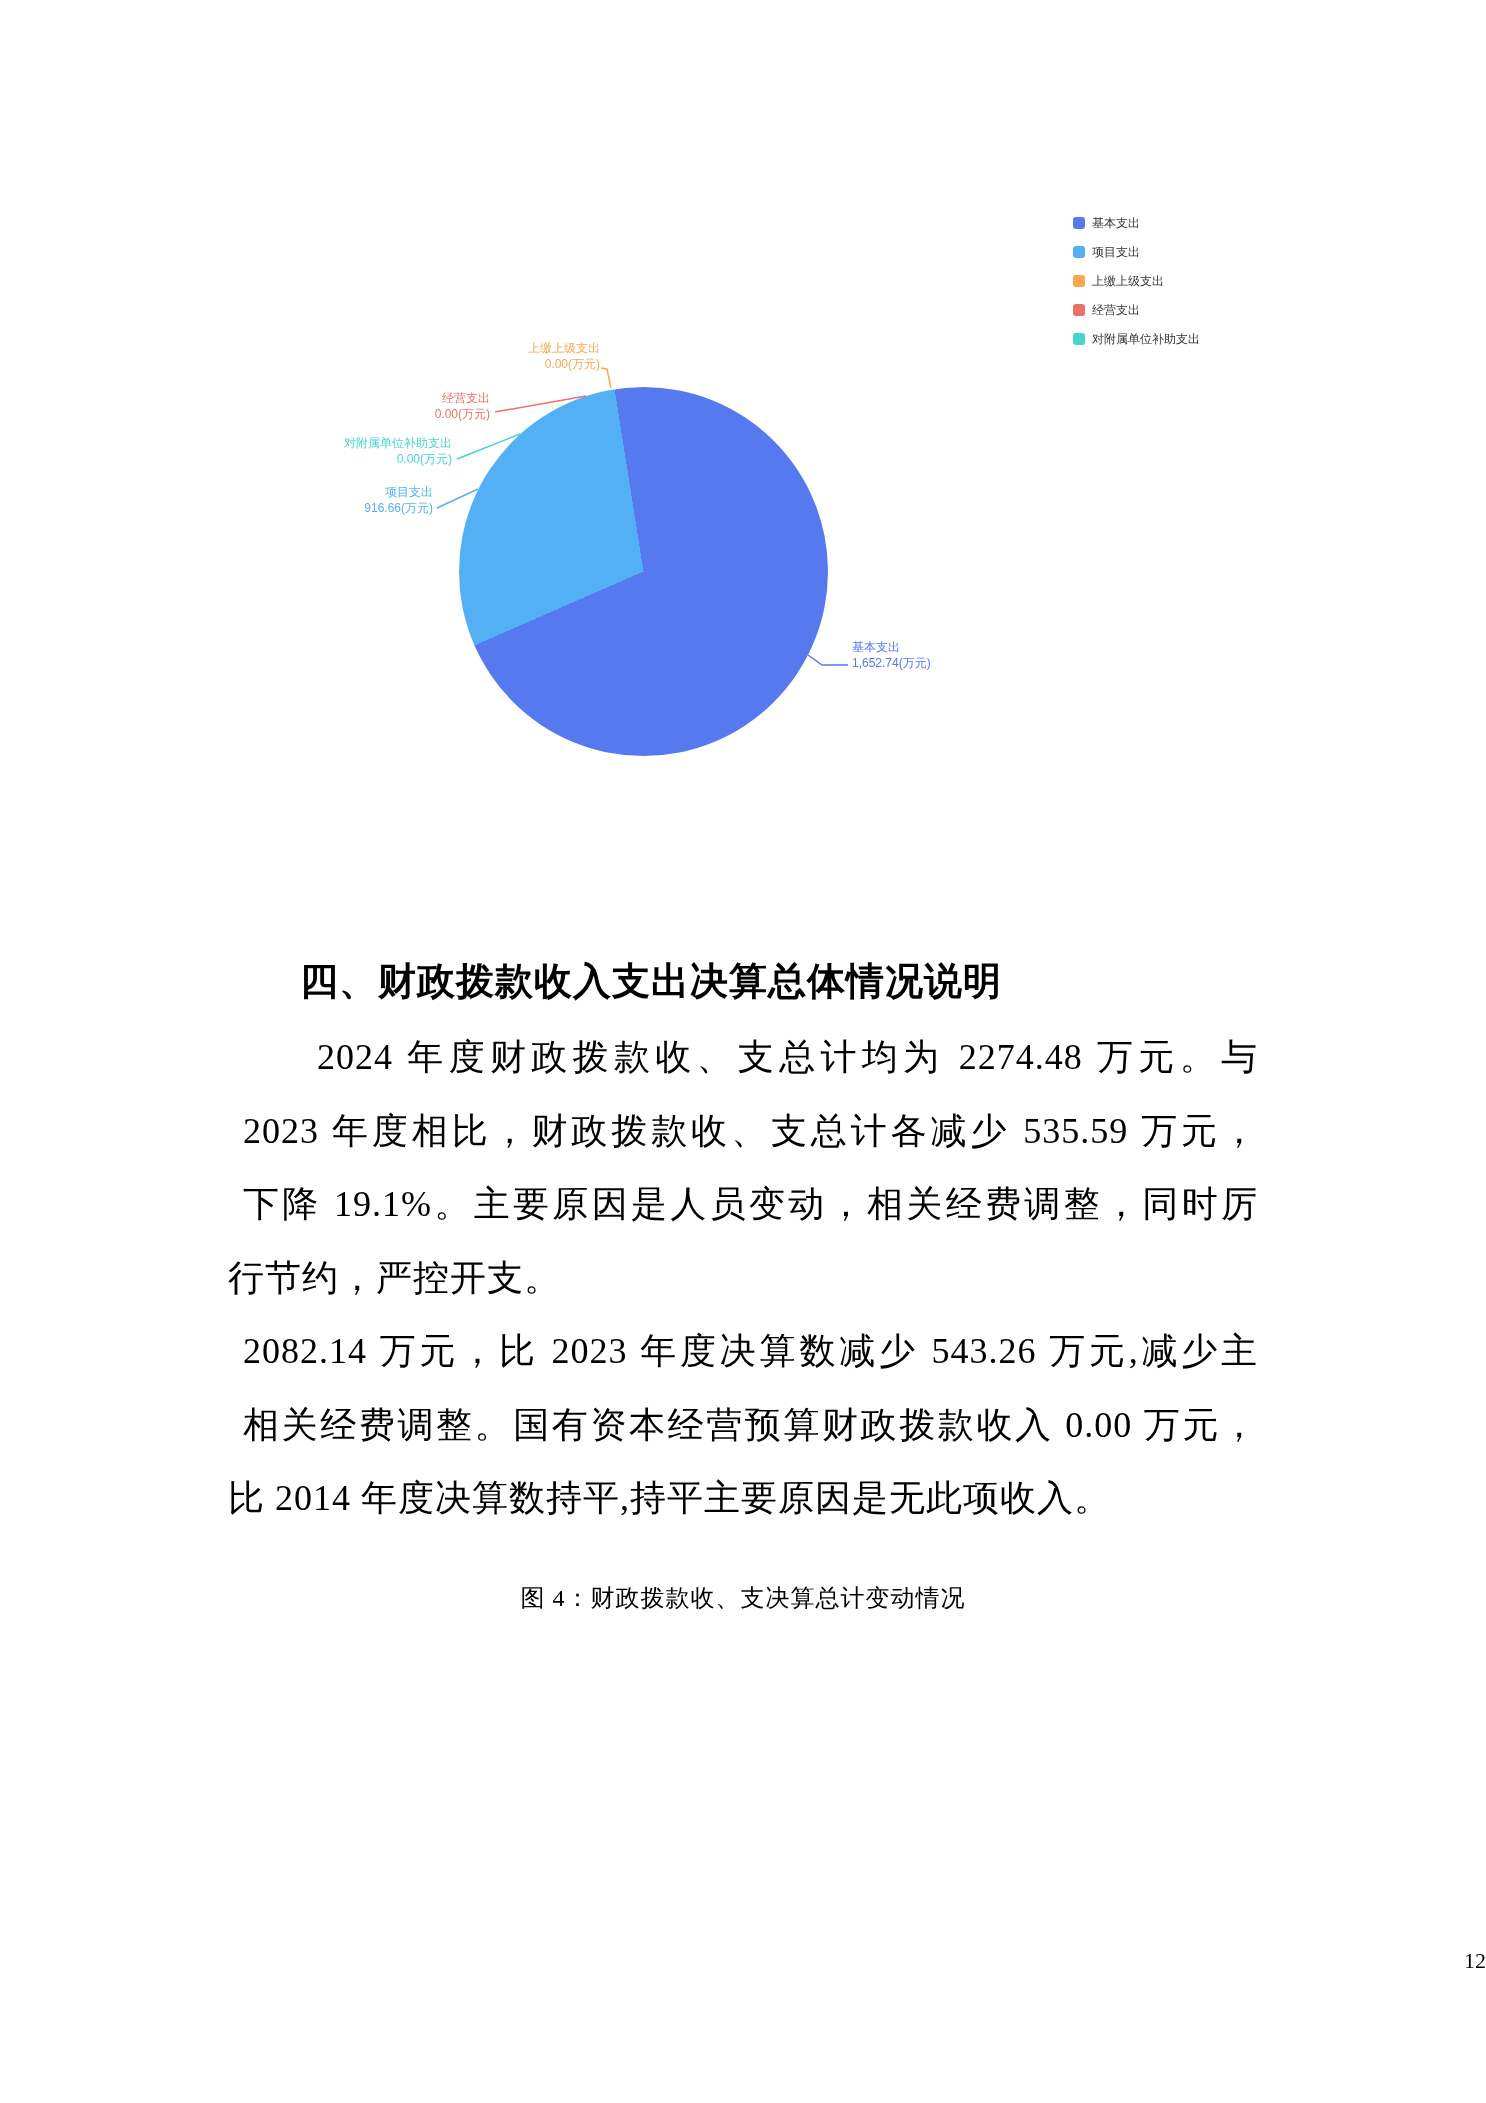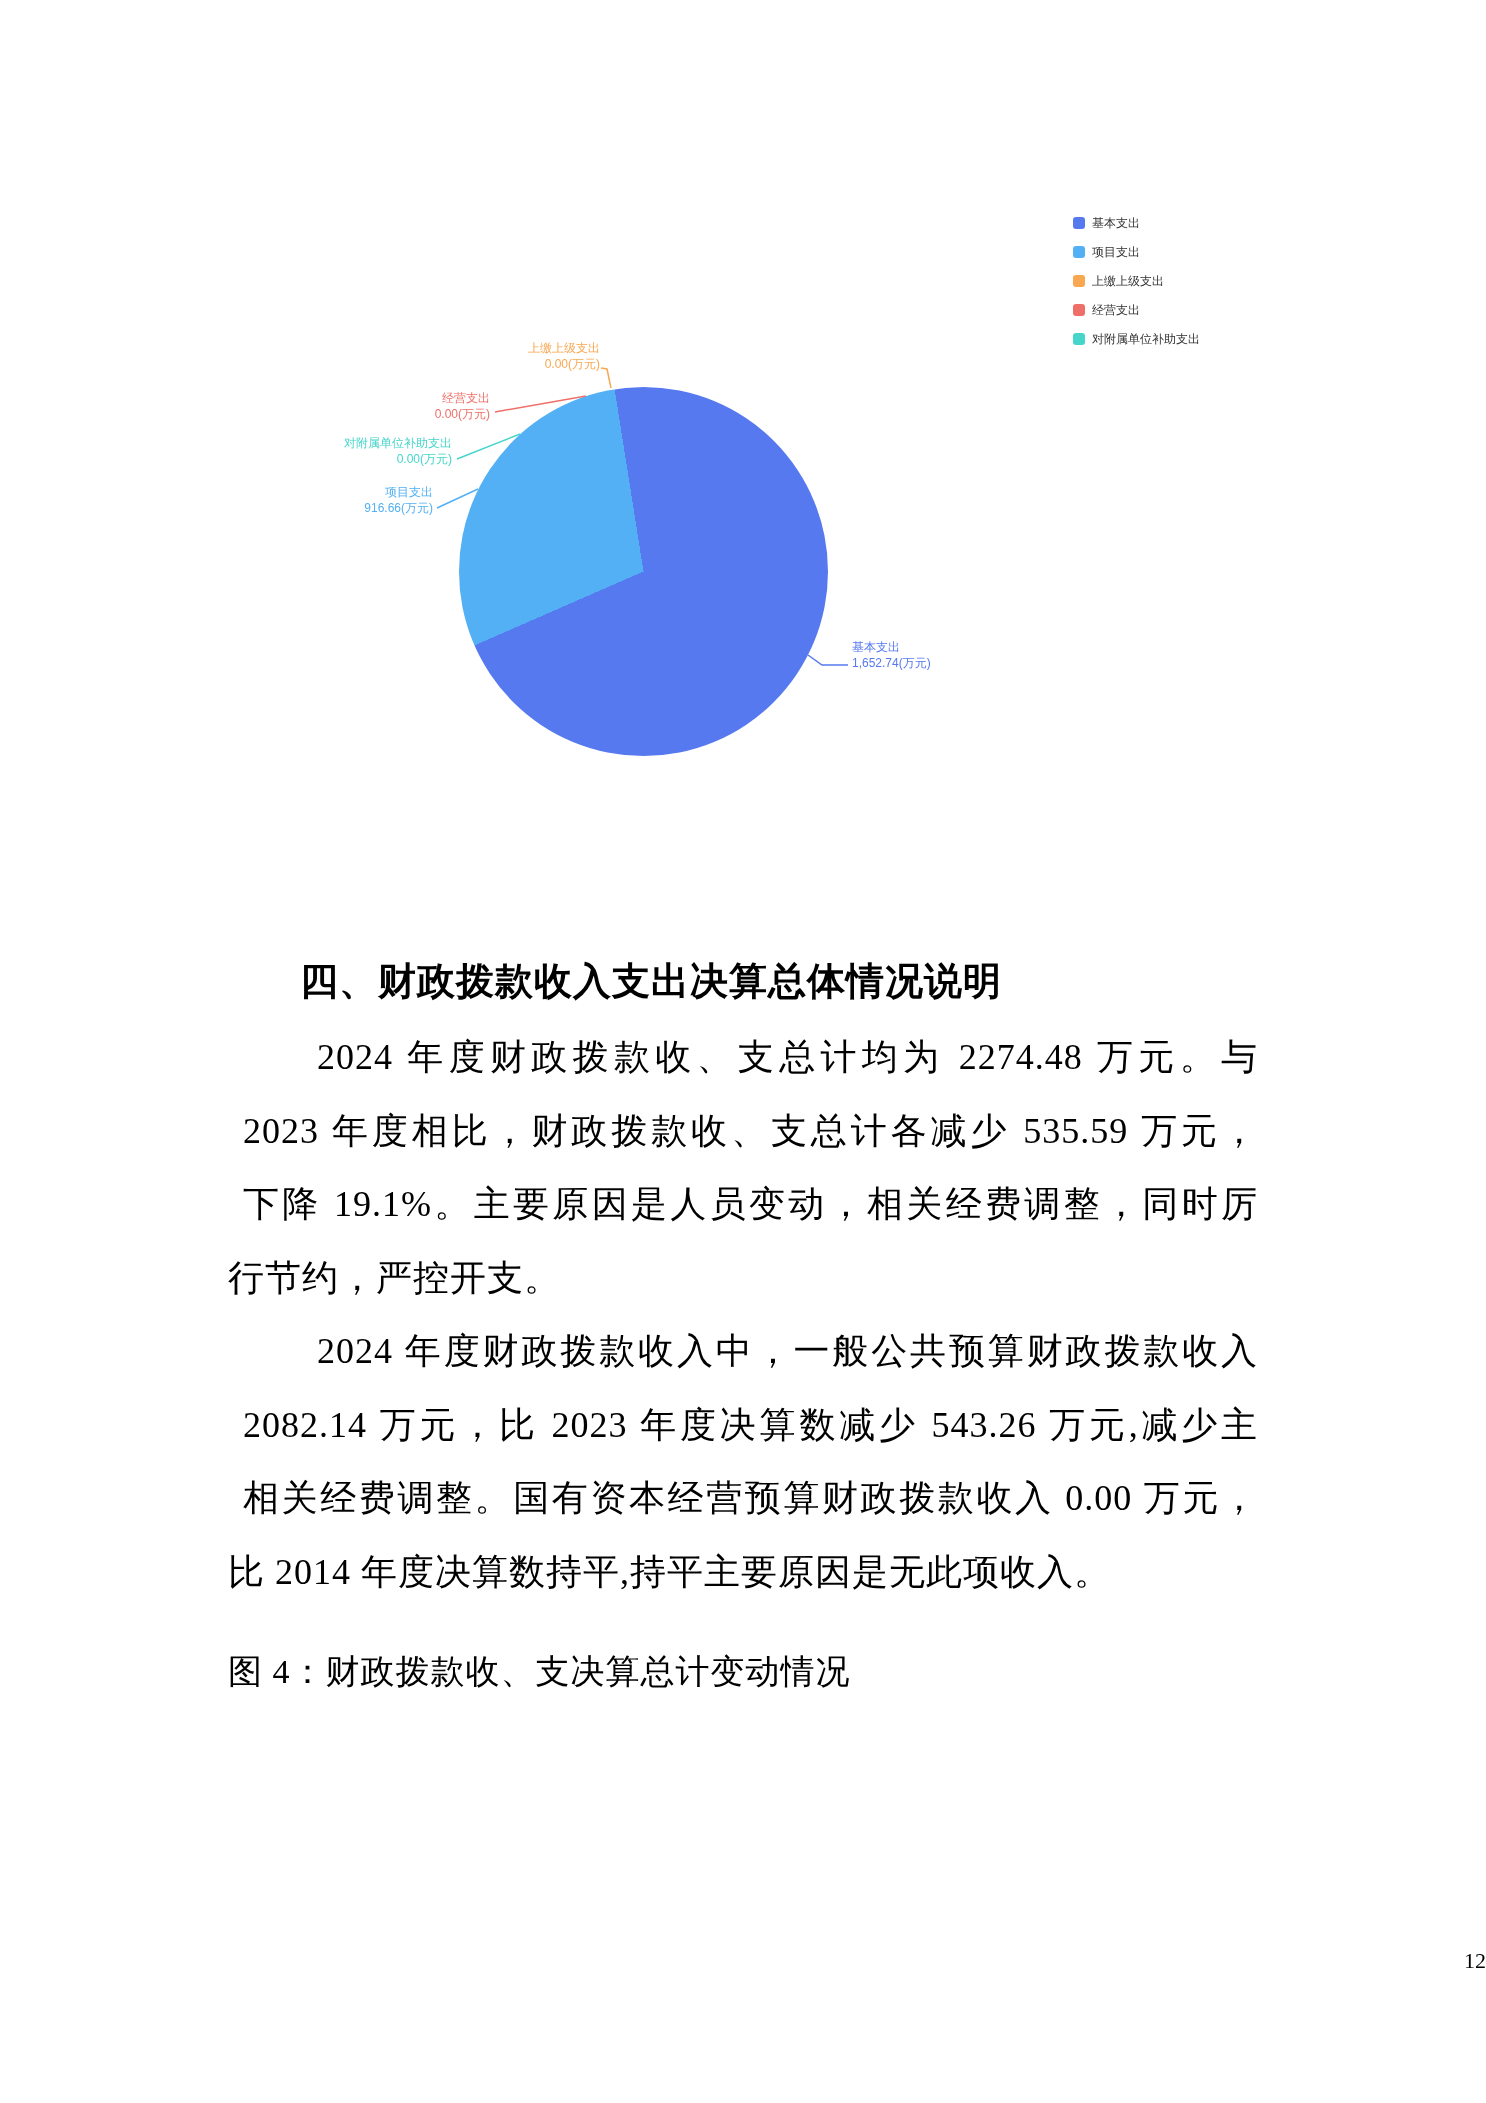--- a/index.html
+++ b/index.html
@@ -40,22 +40,22 @@
     font-weight:bold;font-size:38px;line-height:52px;
     text-indent:72px;letter-spacing:1px;margin-bottom:14px;white-space:nowrap;
   }
   .doc-line{
     font-size:36px;line-height:73.5px;letter-spacing:1px;
     text-align:justify;
   }
   .doc-line.fill{text-align-last:justify;margin-left:15px;}
   .doc-line.indent{text-indent:74px;}
   .figure-caption{
-    font-size:34px;line-height:73px;letter-spacing:1px;
-    margin-top:26px;
+    font-size:24px;line-height:73px;letter-spacing:1px;
+    text-align:center;margin-top:26px;
   }
   .page-number{
     position:absolute;left:0;top:1948px;width:1486px;
     text-align:right;font-size:22px;
   }
 </style>
 </head>
 <body>
 
 <div class="page">
@@ -118,21 +118,20 @@
   </div>
 
   <div class="text-block">
     <div class="doc-heading">四、财政拨款收入支出决算总体情况说明</div>
 
     <div class="doc-line fill indent">2024 年度财政拨款收、支总计均为 2274.48 万元。与</div>
     <div class="doc-line fill">2023 年度相比，财政拨款收、支总计各减少 535.59 万元，</div>
     <div class="doc-line fill">下降 19.1%。主要原因是人员变动，相关经费调整，同时厉</div>
     <div class="doc-line">行节约，严控开支。</div>
 
-    <div class="doc-line fill indent">2024 年度财政拨款收入中，一般公共预算财政拨款收入</div>
     <div class="doc-line fill">2082.14 万元，比 2023 年度决算数减少 543.26 万元,减少主</div>
     <div class="doc-line fill">相关经费调整。国有资本经营预算财政拨款收入 0.00 万元，</div>
     <div class="doc-line">比 2014 年度决算数持平,持平主要原因是无此项收入。</div>
 
     <div class="figure-caption">图 4：财政拨款收、支决算总计变动情况</div>
   </div>
 
   <div class="page-number">12</div>
 
 </div>

